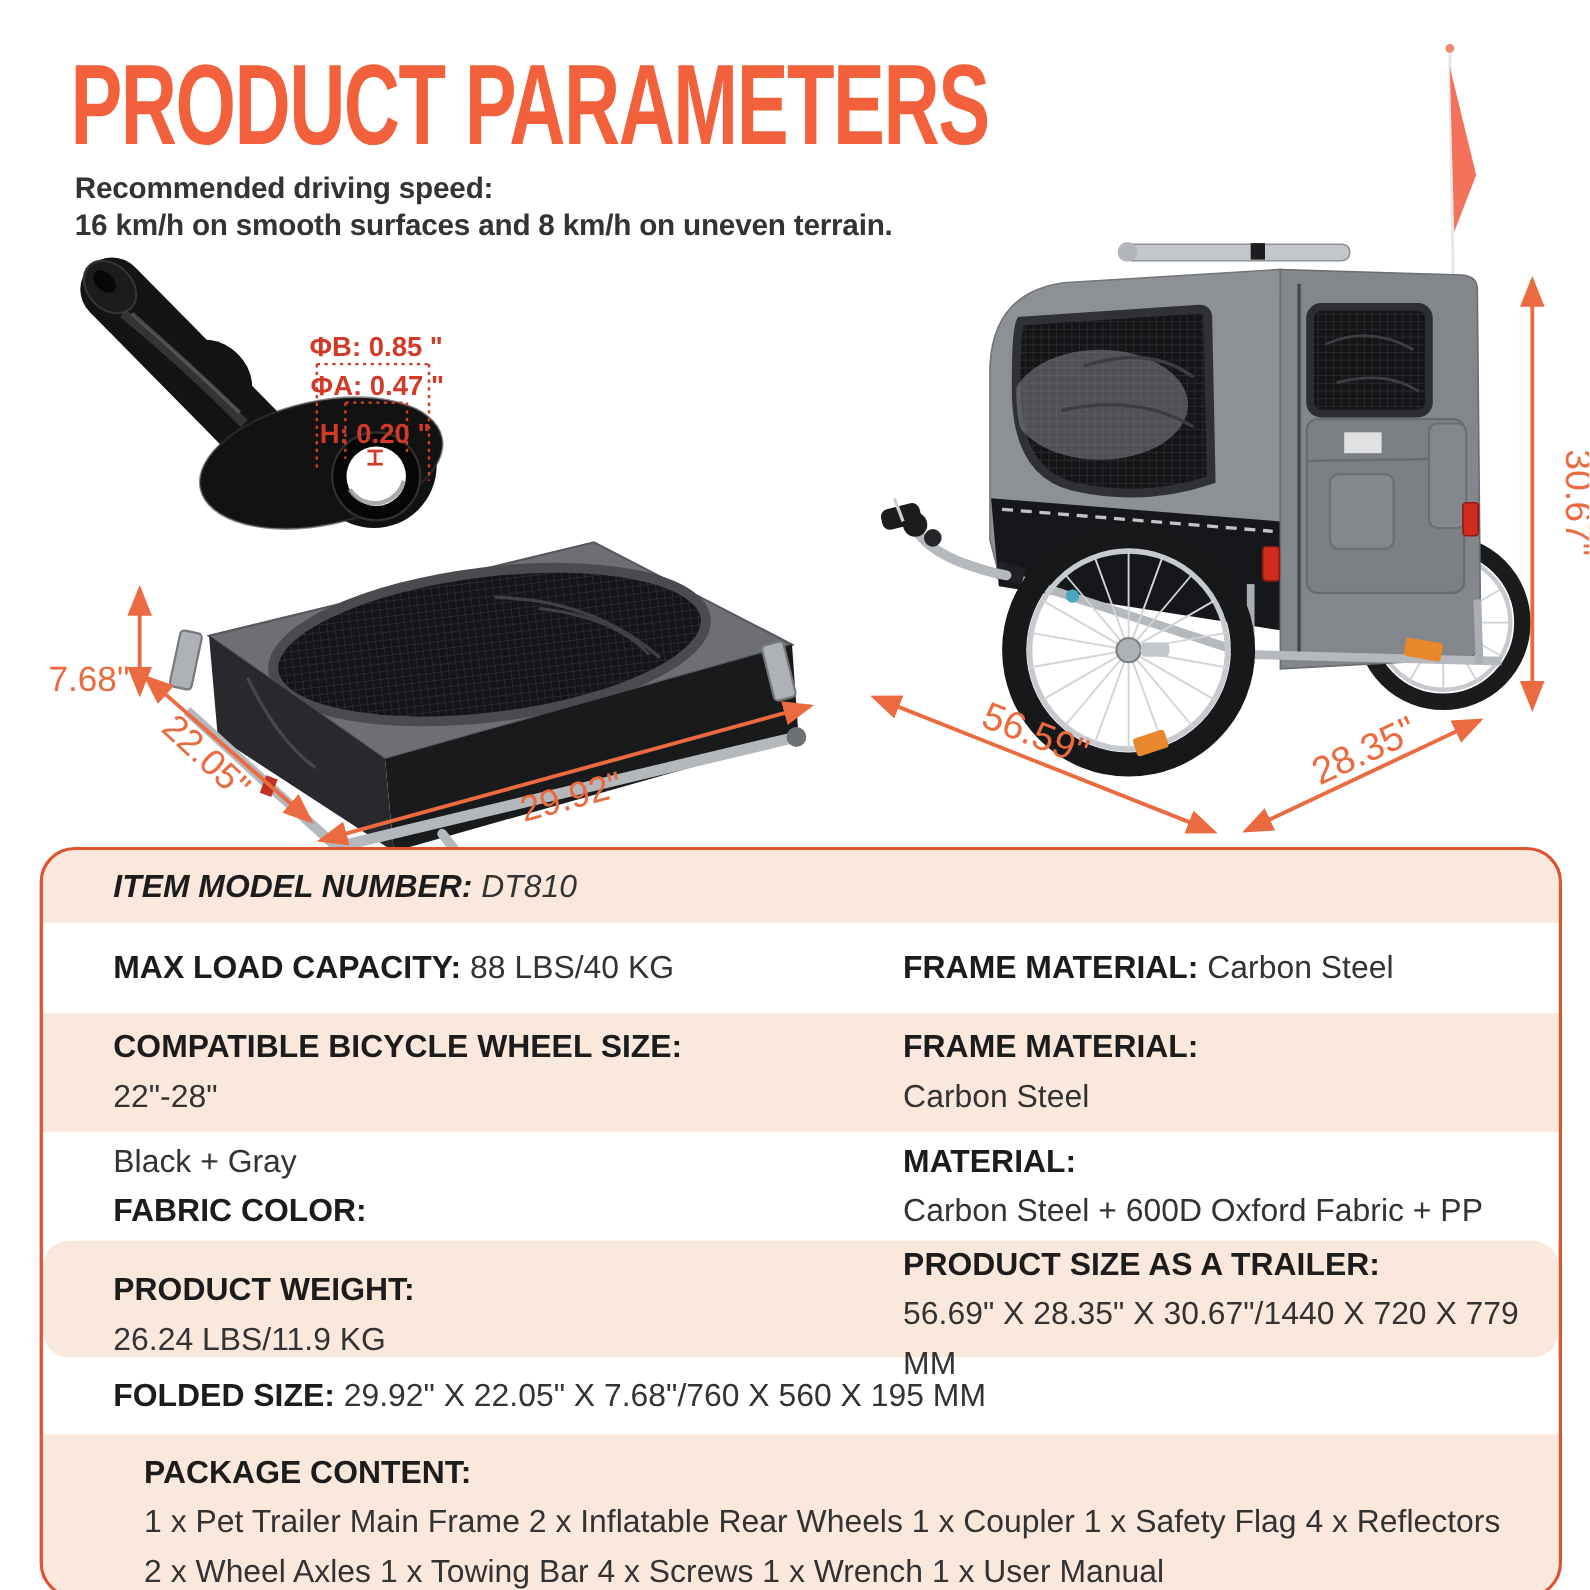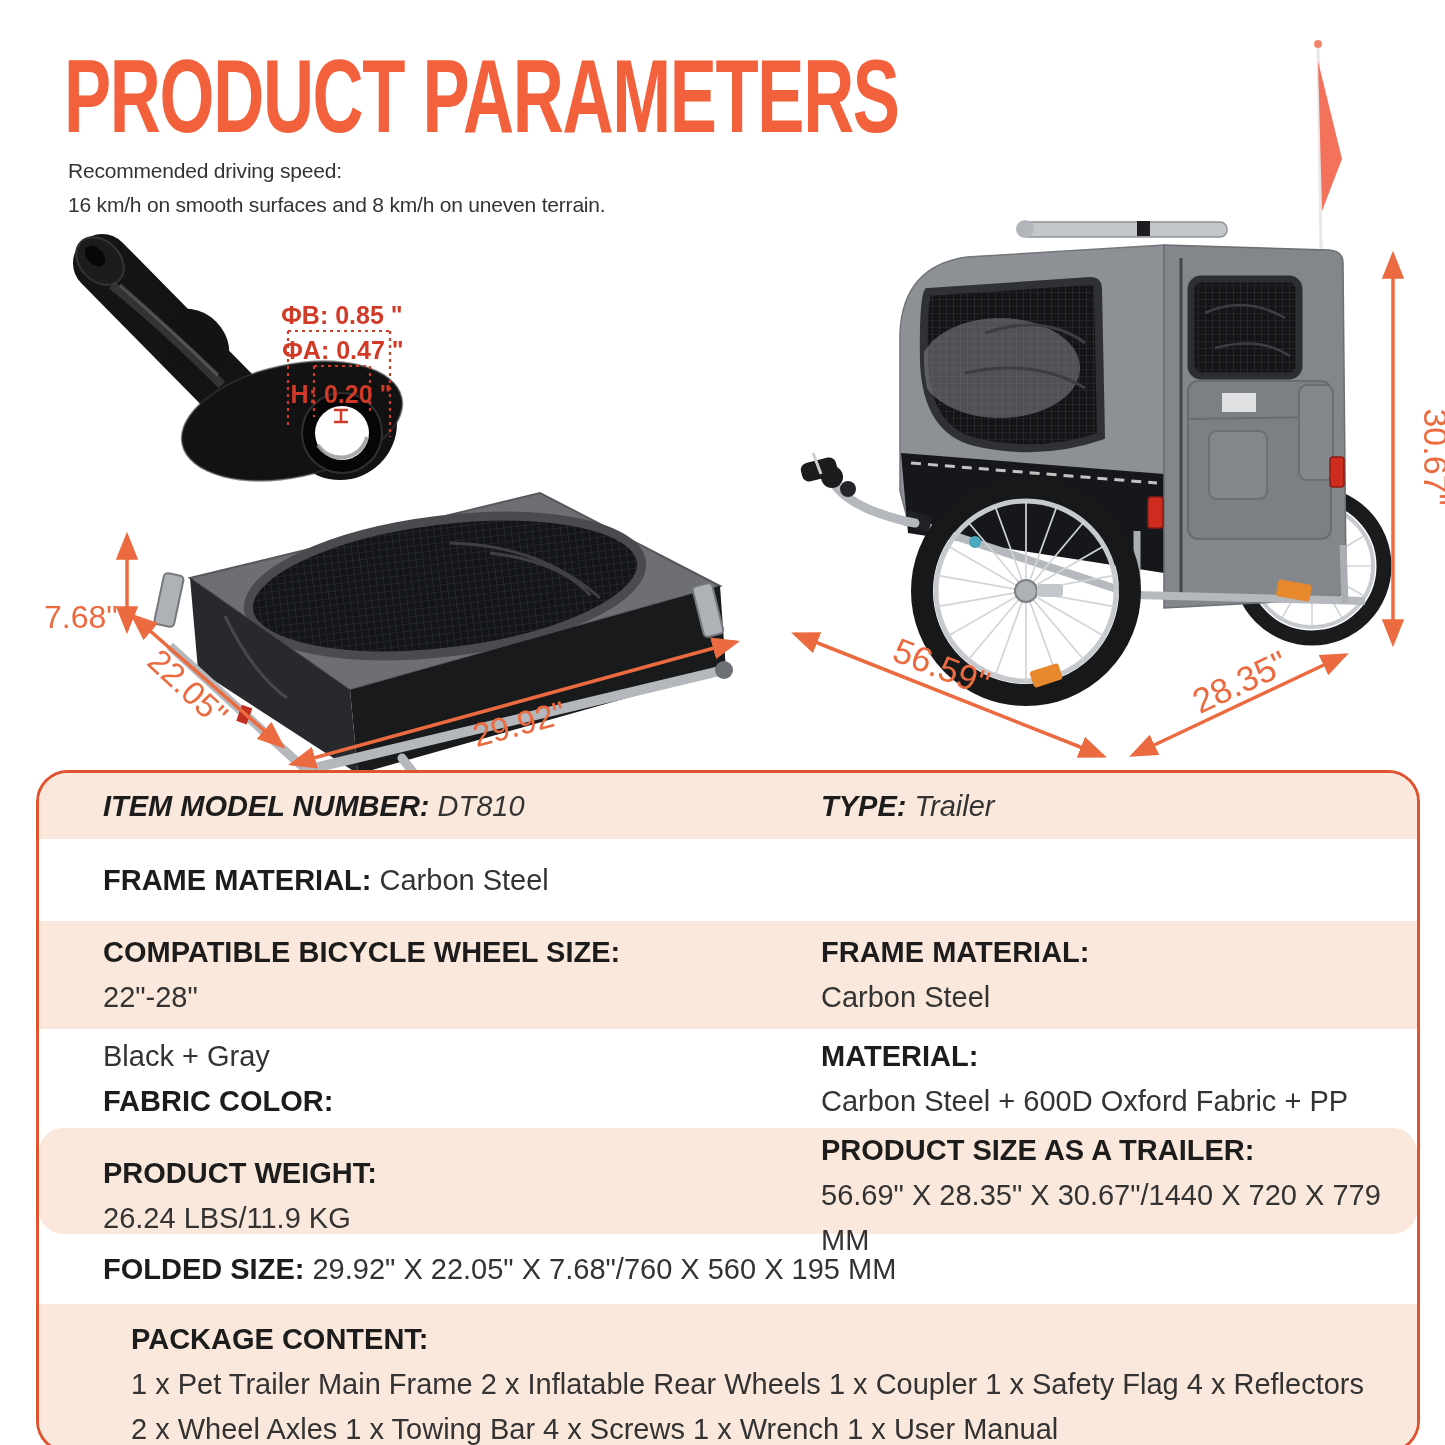--- a/index.html
+++ b/index.html
@@ -3,21 +3,21 @@
 <meta charset="utf-8">
 <style>
   html,body{margin:0;padding:0;background:#ffffff;}
   #page{position:relative;width:1445px;height:1445px;background:#fff;overflow:hidden;
         font-family:"Liberation Sans",sans-serif;margin-top:28px;}
 
   
   .title{position:absolute;left:64px;top:16px;font-size:104px;font-weight:bold;
          color:#F2613C;letter-spacing:-2px;white-space:nowrap;
          transform:scaleX(0.68);transform-origin:left top;line-height:1.0;}
-  .subtitle{position:absolute;left:68px;top:126px;font-size:21px;font-weight:normal;
+  .subtitle{position:absolute;left:68px;top:126px;font-size:27px;font-weight:bold;
             color:#333;line-height:34px;letter-spacing:-0.2px;}
 
   
   .illus{position:absolute;}
   #coupler-svg{left:40px;top:195px;}
   #folded-svg{left:20px;top:430px;}
   #trailer-svg{left:785px;top:5px;}
 
   svg text.dim{fill:#EC6A3F;font-family:"Liberation Sans",sans-serif;}
   svg text.red{fill:#D23A28;font-family:"Liberation Sans",sans-serif;font-weight:bold;}
@@ -227,27 +227,27 @@
     </g>
   </svg>
 
   <div class="spec-table">
 
     <div class="row peach r1">
       <div class="cell">
         <span class="lbl">ITEM MODEL NUMBER:</span>
         <span class="val">DT810</span>
       </div>
-      <div class="cell">
-        <span class="lbl">TYPE:</span>
-        <span class="val">Trailer</span>
-      </div>
     </div>
 
     <div class="row white r2">
+      <div class="cell">
+        <span class="lbl">MAX LOAD CAPACITY:</span>
+        <span class="val">88 LBS/40 KG</span>
+      </div>
       <div class="cell">
         <span class="lbl">FRAME MATERIAL:</span>
         <span class="val">Carbon Steel</span>
       </div>
     </div>
 
     <div class="row peach r3">
       <div class="cell stack">
         <div class="line lbl">COMPATIBLE BICYCLE WHEEL SIZE:</div>
         <div class="line val">22"-28"</div>

